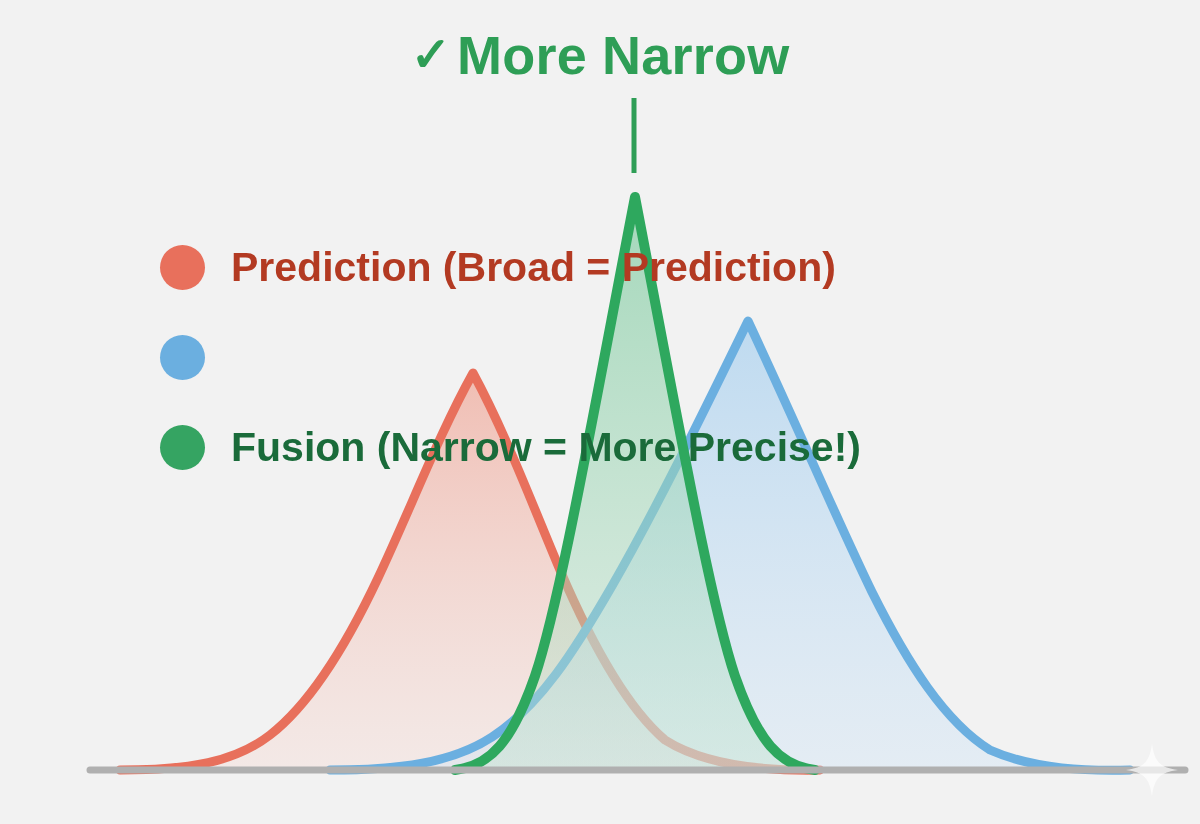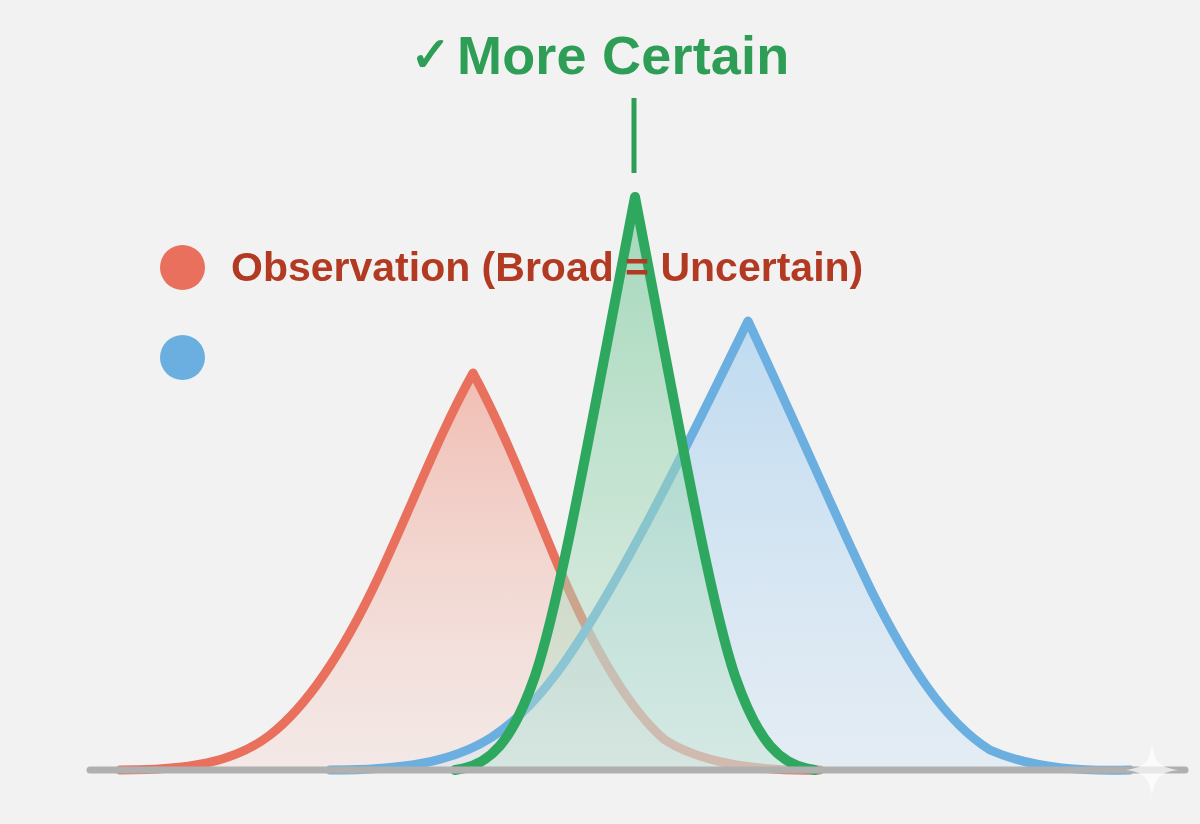--- a/index.html
+++ b/index.html
@@ -160,35 +160,39 @@
                C 758,742 780,766 815,770"></path>
     </g>
 
     <line x1="90" y1="770" x2="1185" y2="770" stroke="#b0b0b0" stroke-width="7" stroke-linecap="round"></line>
 
     <line x1="634" y1="98" x2="634" y2="173" stroke="#2e9e56" stroke-width="5" stroke-linecap="butt"></line>
   </svg>
 
   <div class="annotation">
     <span class="annotation-text" style="color:#2e9e56;">
-      <span class="annotation-check">✓</span><span>More Certain</span>
+      <span class="annotation-check">✓</span><span>More Narrow</span>
     </span>
   </div>
 
   <div class="legend">
 
     <div class="legend-row">
       <span class="legend-dot" style="background:#e8705c;"></span>
-      <span class="legend-label" style="color:#b33a22;">Observation (Broad = Uncertain)</span>
+      <span class="legend-label" style="color:#b33a22;">Prediction (Broad = Prediction)</span>
     </div>
 
     <div class="legend-row">
       <span class="legend-dot" style="background:#6bafe0;"></span>
     </div>
 
+    <div class="legend-row">
+      <span class="legend-dot" style="background:#35a462;"></span>
+      <span class="legend-label" style="color:#1a6b3a;">Fusion (Narrow = More Precise!)</span>
+    </div>
 
   </div>
 
   <svg class="watermark" viewBox="0 0 52 52">
     <path d="M26 0 C 28.5 18 34 23.5 52 26 C 34 28.5 28.5 34 26 52 C 23.5 34 18 28.5 0 26 C 18 23.5 23.5 18 26 0 Z" fill="#ffffff" opacity="0.78"></path>
   </svg>
 
 </div>
 
 </body></html>

